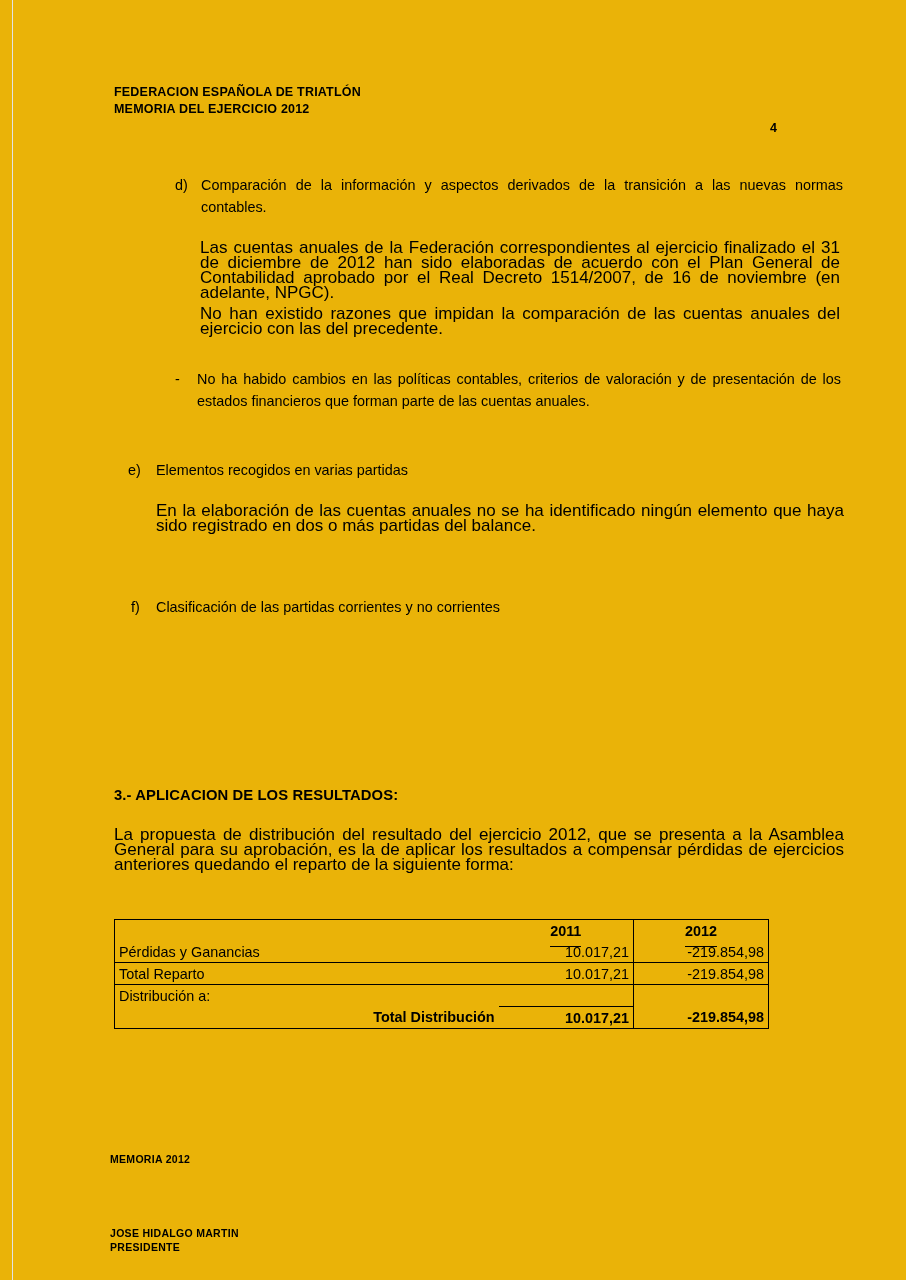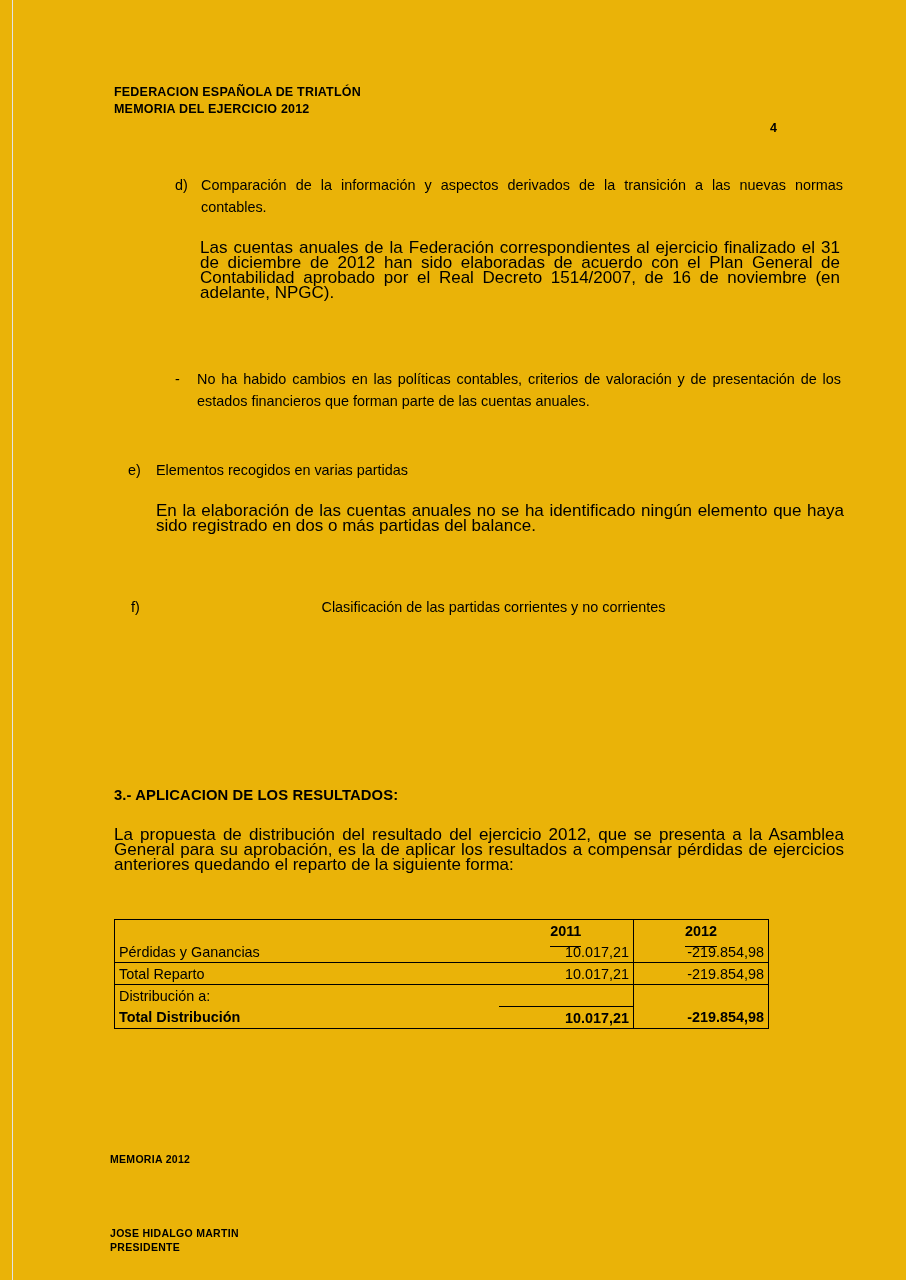--- a/index.html
+++ b/index.html
@@ -109,20 +109,21 @@
   }
   .col-label { width: 384px; }
   .col-y1 { width: 135px; }
   .col-y2 { width: 135px; }
 
   .result-table .num {
     text-align: right;
   }
   .result-table .bold {
     font-weight: bold;
+    text-align: right;
   }
 
   
   .frame-outer { border: 1.6px solid #000; }
 
   
   .vdiv-left { border-left: 1.4px solid #000; }
 
   
   .hr-below td { border-bottom: 1.4px solid #000; }
@@ -171,36 +172,37 @@
   </div>
   <div class="page-number">4</div>
 
   <div class="item" style="left:175px; top:174px; width:668px;">
     <div class="marker" style="width:26px;">d)</div>
     <div class="item-text" style="width:642px;">Comparación de la información y aspectos derivados de la transición a las nuevas normas contables.</div>
   </div>
 
   <div class="para" style="left:200px; top:240px; width:640px;">Las cuentas anuales de la Federación correspondientes al ejercicio finalizado el 31 de diciembre de 2012  han sido elaboradas de acuerdo con el Plan General de Contabilidad aprobado por el Real Decreto 1514/2007, de 16 de noviembre (en adelante, NPGC).</div>
 
+  <div class="para" style="left:200px; top:306px; width:640px;">No han existido razones que impidan la comparación de las cuentas anuales del ejercicio con las del precedente.</div>
 
   <div class="dash-item" style="left:175px; top:368px; width:666px;">
     <div class="dash">-</div>
     <div class="dash-text" style="width:644px;">No ha habido cambios en las políticas contables, criterios de valoración y de presentación de los estados financieros que forman parte de las cuentas anuales.</div>
   </div>
 
   <div class="item" style="left:128px; top:459px; width:700px;">
     <div class="marker" style="width:28px;">e)</div>
     <div class="item-text" style="width:672px; text-align:left;">Elementos recogidos en varias partidas</div>
   </div>
 
   <div class="para" style="left:156px; top:503px; width:688px;">En la elaboración de las cuentas anuales no se ha identificado ningún elemento que haya sido registrado en dos o más partidas del balance.</div>
 
   <div class="item" style="left:131px; top:596px; width:700px;">
     <div class="marker" style="width:25px;">f)</div>
-    <div class="item-text" style="width:675px; text-align:center;">Clasificación de las partidas corrientes y no corrientes</div>
+    <div class="item-text" style="width:675px; text-align:left;">Clasificación de las partidas corrientes y no corrientes</div>
   </div>
 
 
   <div class="section-heading" style="left:114px; top:787px;">3.- APLICACION DE LOS RESULTADOS:</div>
 
   <div class="para" style="left:114px; top:827px; width:730px;">La propuesta de distribución del resultado del ejercicio 2012, que se presenta a la Asamblea General para su aprobación, es la de aplicar los resultados a compensar pérdidas de ejercicios anteriores quedando el reparto de la siguiente forma:</div>
 
   <table class="result-table frame-outer">
     <colgroup>
       <col class="col-label">

